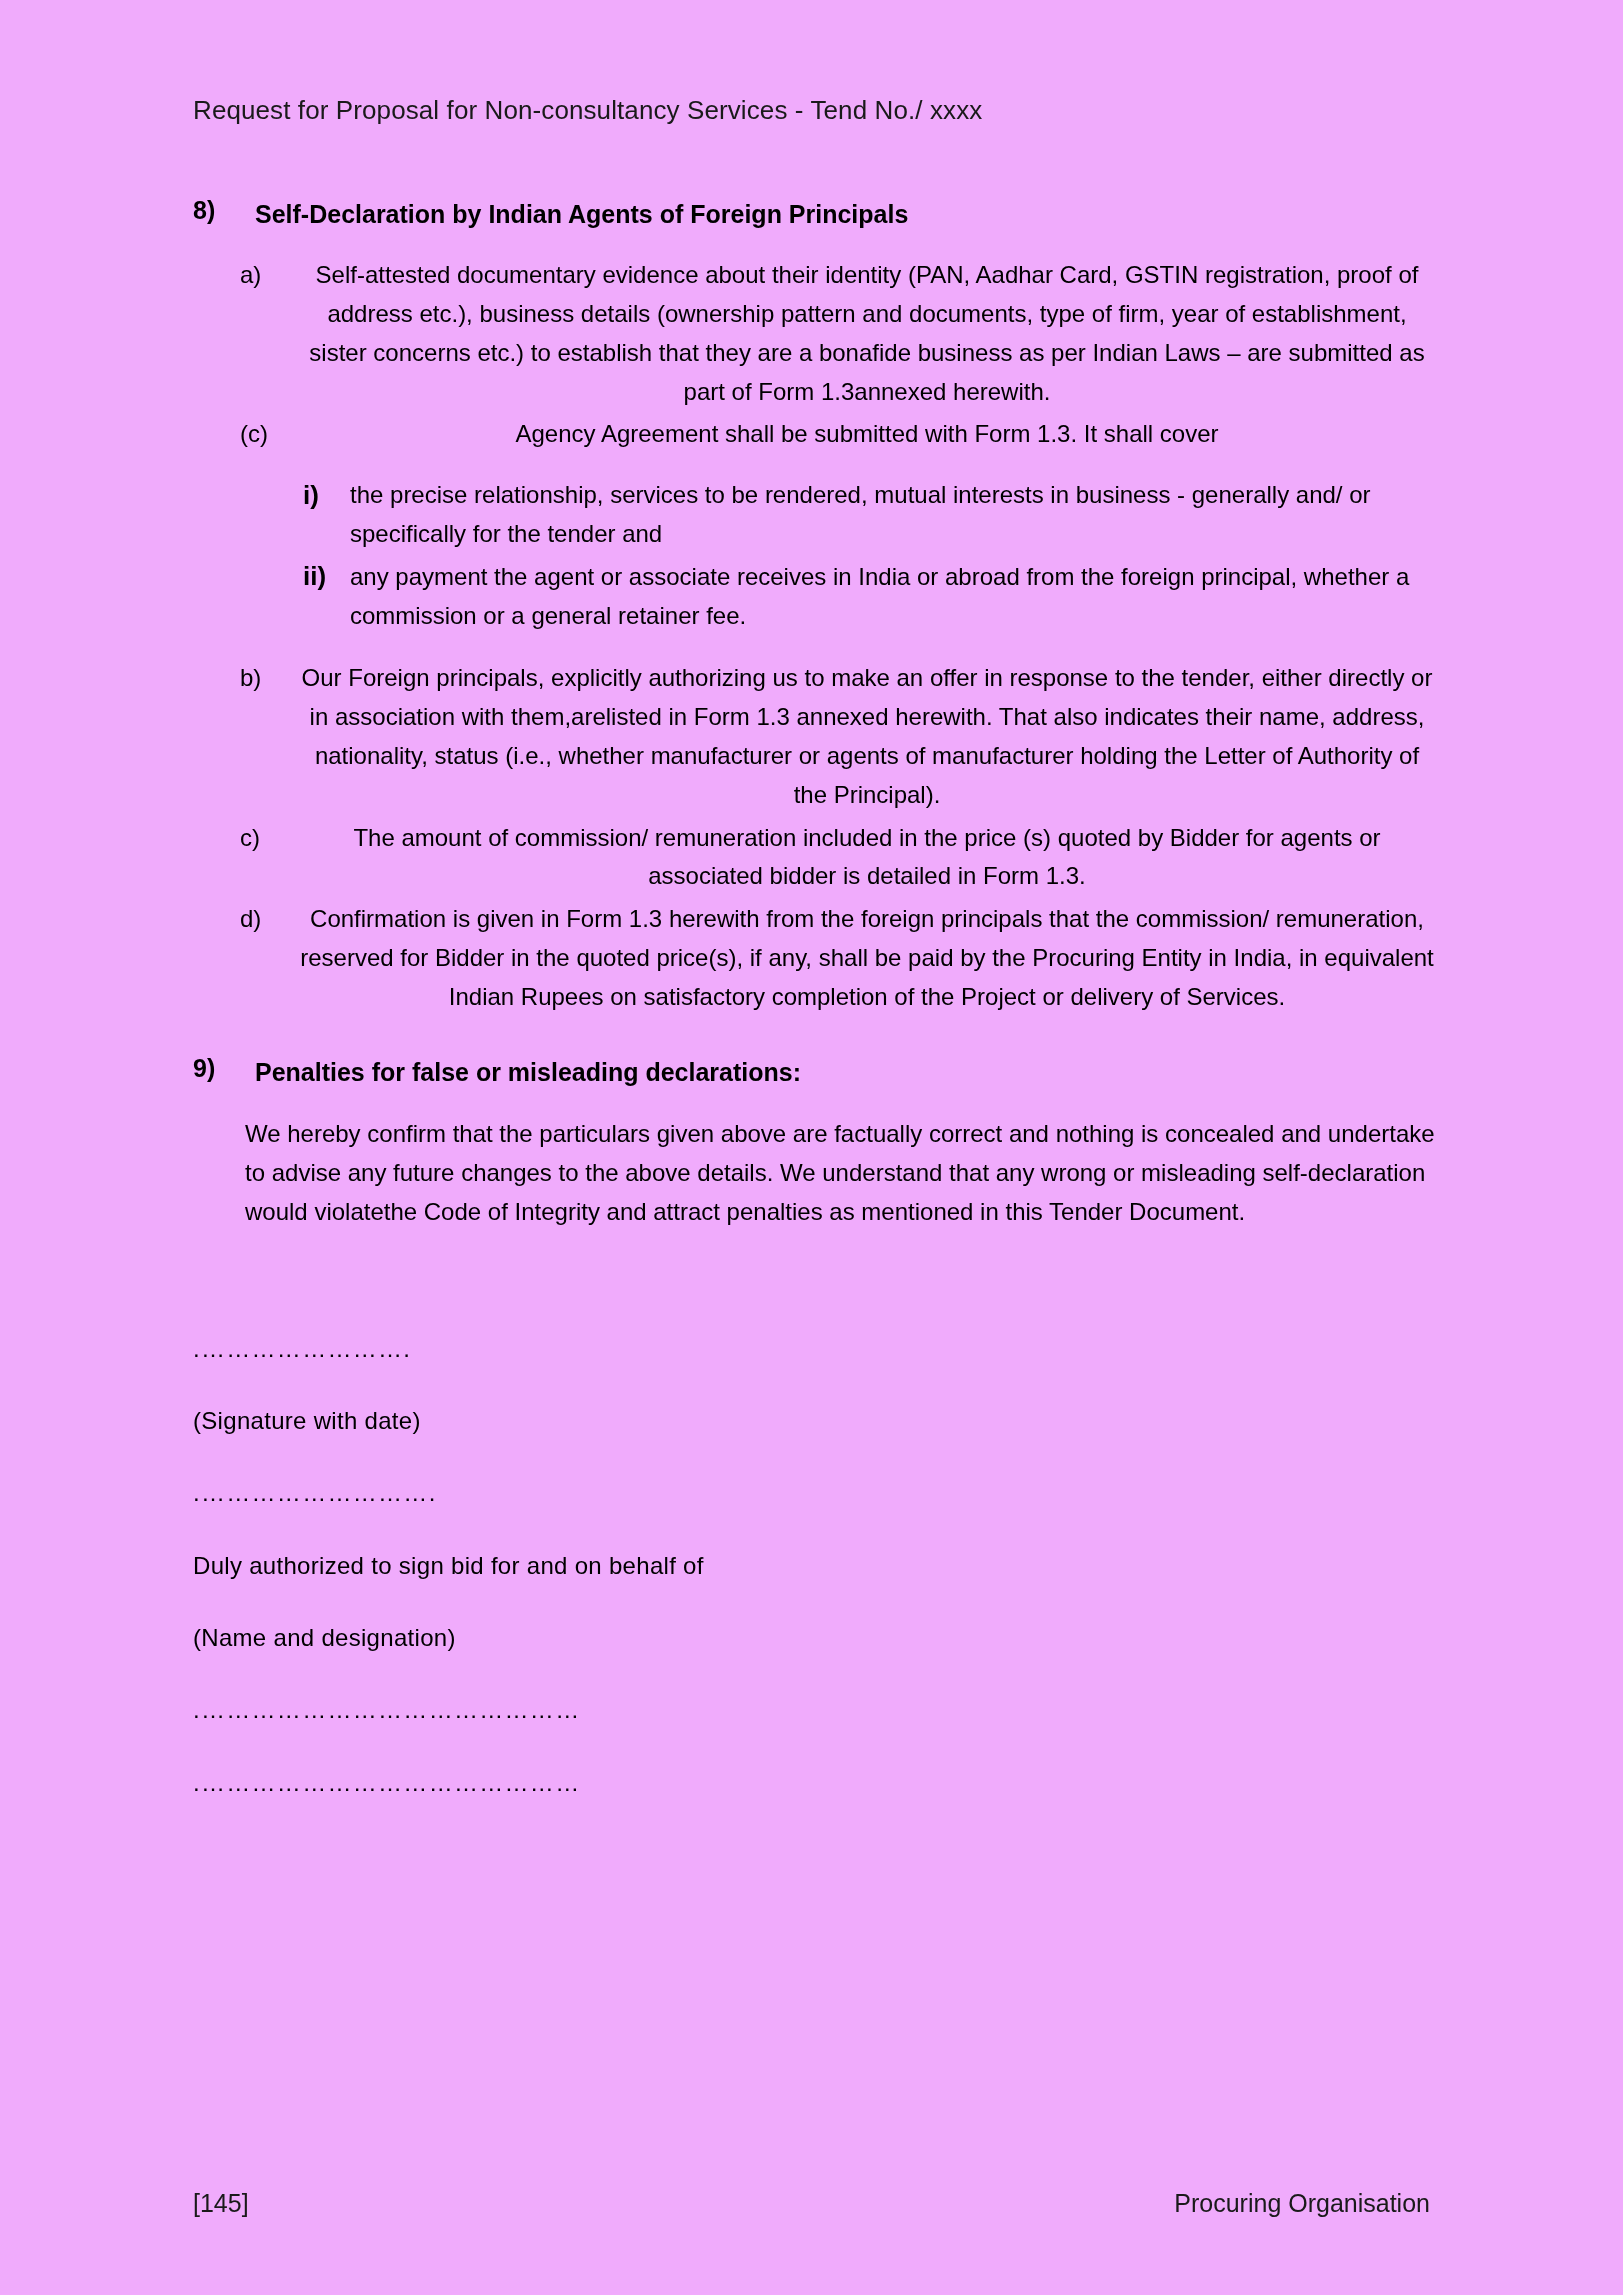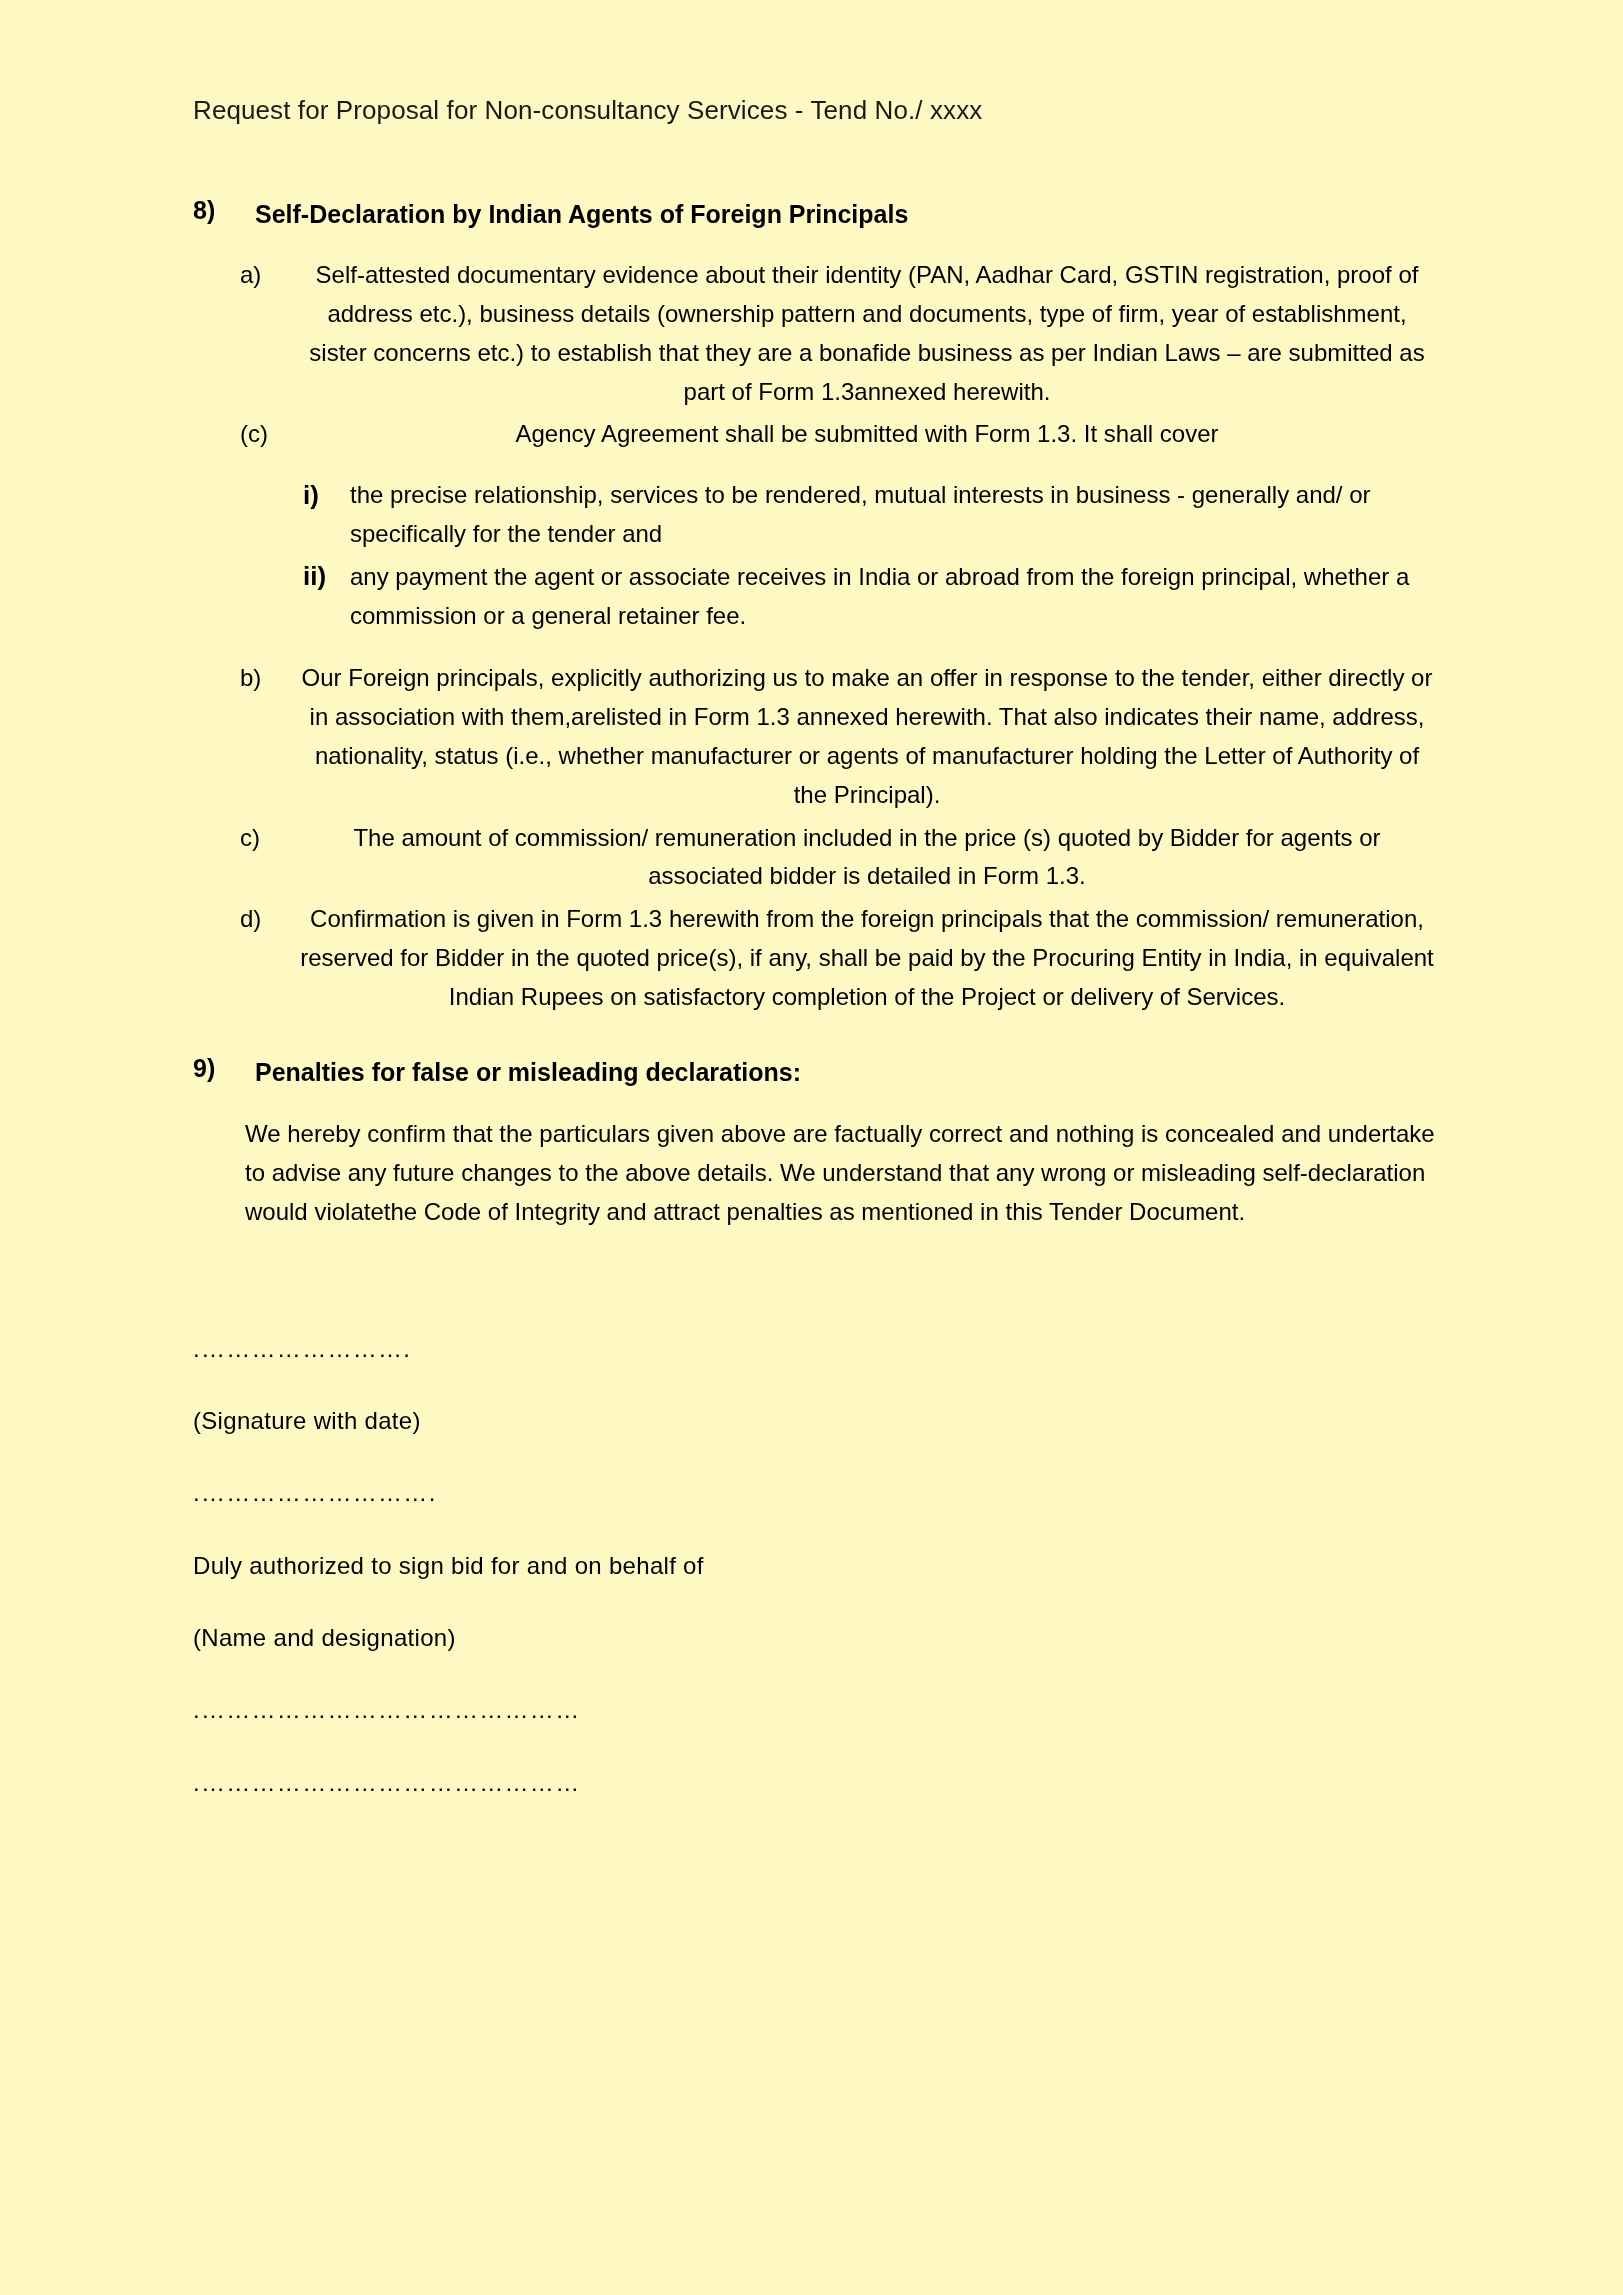--- a/index.html
+++ b/index.html
@@ -9,21 +9,21 @@
   }
   body {
     font-family: "Liberation Sans", sans-serif;
     color: #000000;
   }
   .page {
     position: relative;
     width: 1623px;
     height: 2295px;
     margin: 0 auto;
-    background: #fef9c3;
+    background: #f0abfc;
     box-sizing: border-box;
     padding: 0;
     overflow: hidden;
   }
   .content {
     position: absolute;
     left: 193px;
     top: 92px;
     width: 1243px;
   }
@@ -197,15 +197,19 @@
       <div class="sig-line">(Signature with date)</div>
       <div class="sig-line dots">.……………………….</div>
       <div class="sig-line">Duly authorized to sign bid for and on behalf of</div>
       <div class="sig-line">(Name and designation)</div>
       <div class="sig-line dots">.………………………………………</div>
       <div class="sig-line dots">.………………………………………</div>
     </div>
 
   </div>
 
+  <div class="footer">
+    <div class="left">[145]</div>
+    <div class="right">Procuring Organisation</div>
+  </div>
 
 </div>
 
 
 </body></html>

